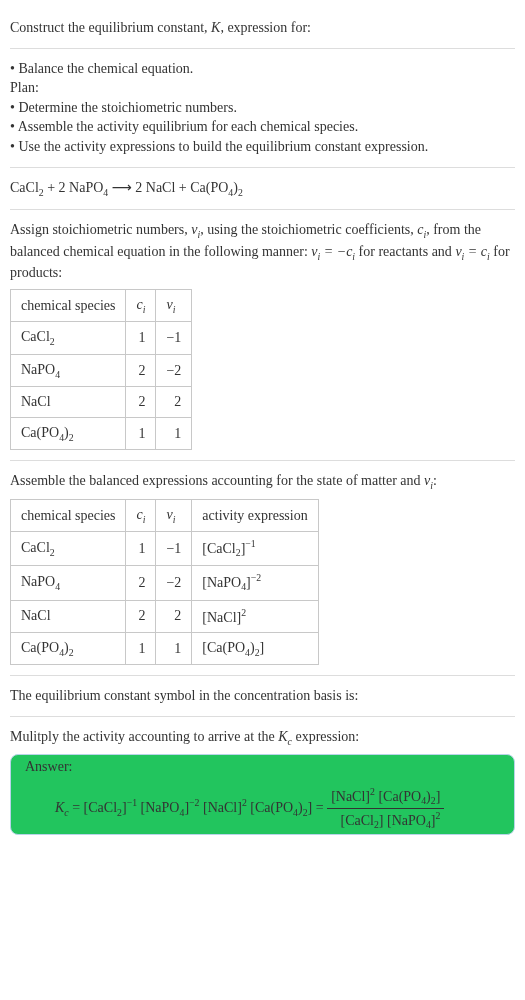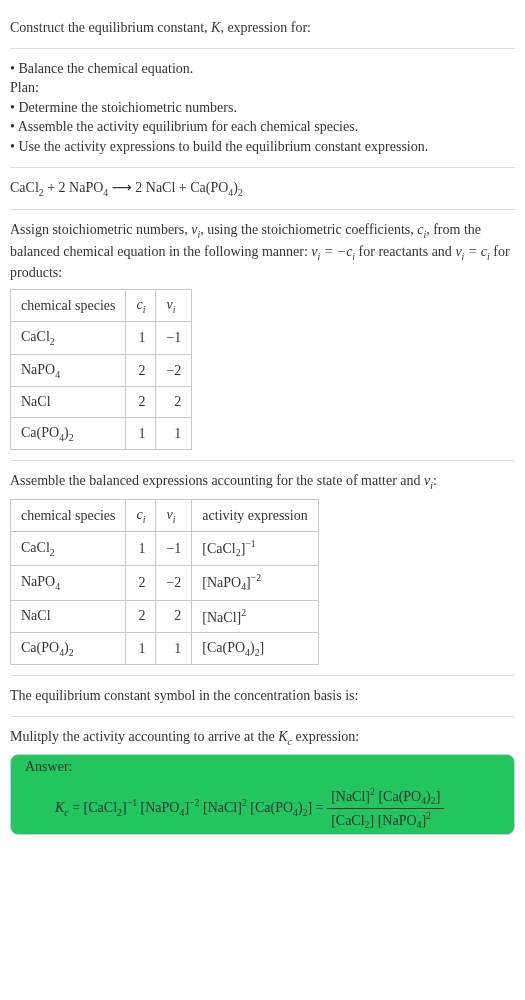--- a/index.html
+++ b/index.html
@@ -44,21 +44,21 @@
       border-radius: 8px;
       padding: 2px 14px;
       margin-top: 6px;
     }
     .answer-label {
       margin-bottom: 8px;
     }
     .frac {
       display: inline-block;
       vertical-align: middle;
-      text-align: left;
+      text-align: right;
       font-size: 14px;
     }
     .frac .num { display: block; border-bottom: 1px solid #333; padding: 0 4px; }
     .frac .den { display: block; padding: 0 4px; }
     .indent { padding-left: 30px; }
   </style>
 </head>
 <body>
 
 <div class="section">

